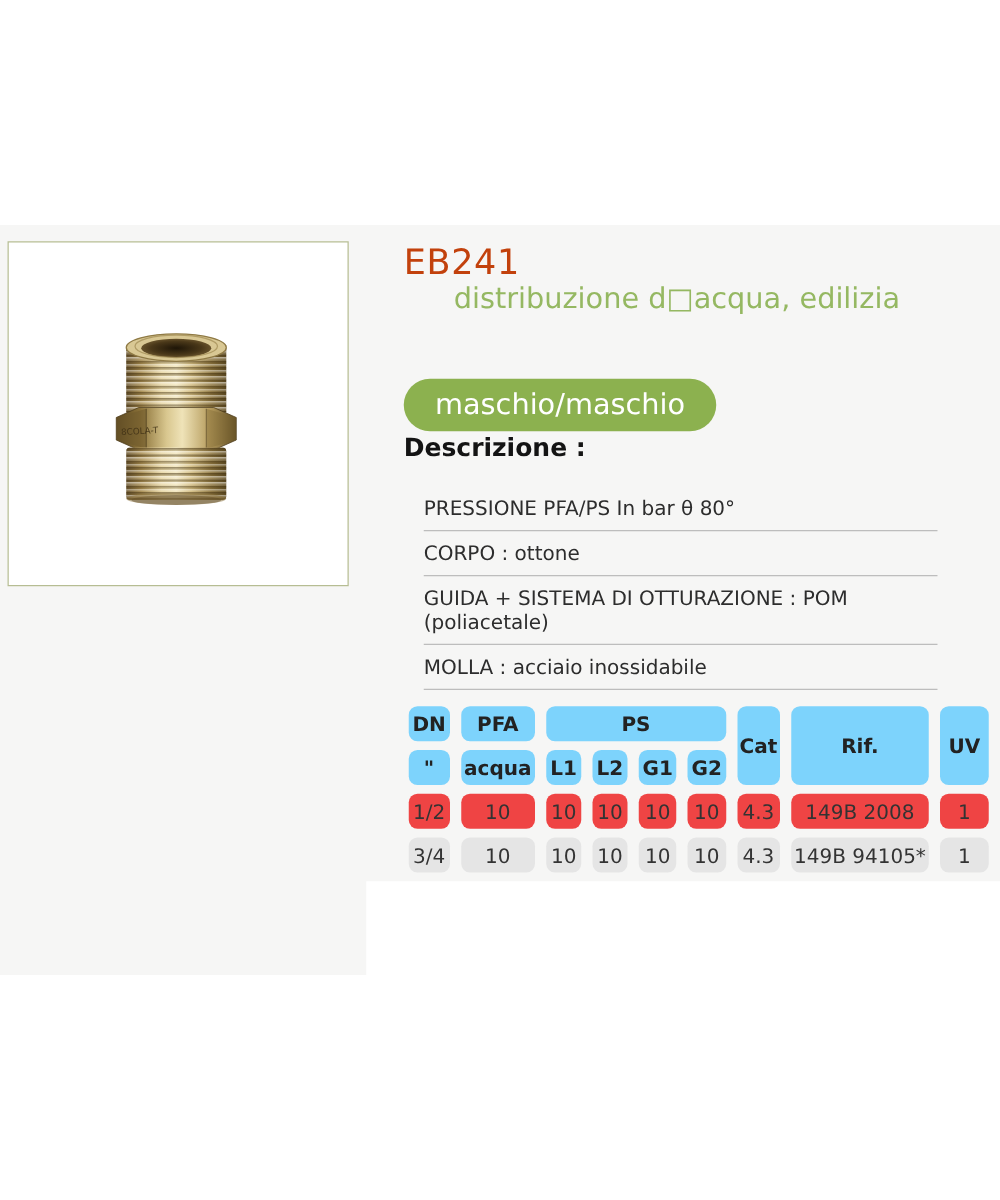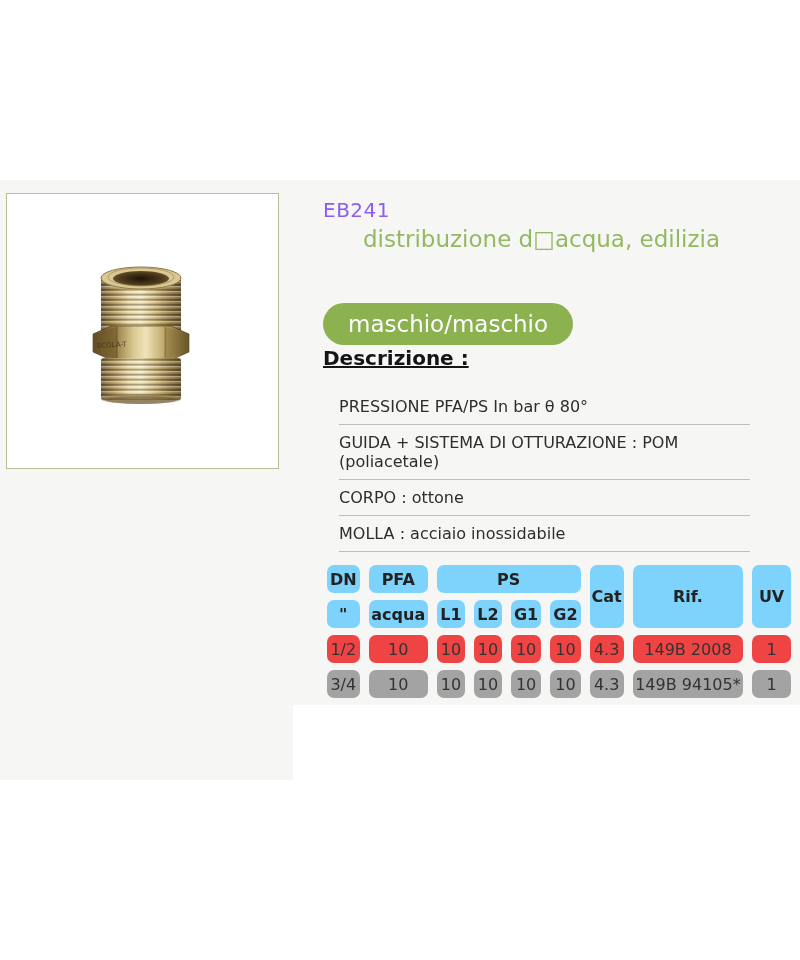--- a/index.html
+++ b/index.html
@@ -8,54 +8,54 @@
     font-family:"DejaVu Sans","Liberation Sans",sans-serif;
   }
   .band{position:absolute;left:0;top:180px;width:800px;height:600px;background:#f6f6f5;}
   .band-notch{position:absolute;left:293px;top:705px;width:507px;height:75px;background:#ffffff;}
   .photo-frame{
     position:absolute;left:6px;top:193px;width:273px;height:276px;
     background:#ffffff;border:1px solid #b6bd93;box-sizing:border-box;
   }
   .photo-svg{position:absolute;left:84px;top:72px;width:100px;height:142px;}
   .product-code{
-    position:absolute;left:323px;top:196px;font-size:20px;line-height:28px;
-    color:#8b5cf6;letter-spacing:0.5px;
+    position:absolute;left:323px;top:196px;font-size:28px;line-height:28px;
+    color:#c2410c;letter-spacing:0.5px;
   }
   .product-subtitle{
     position:absolute;left:323px;top:227px;font-size:23px;line-height:24px;color:#95b862;margin-left:40px;
   }
   .badge-pill{
     position:absolute;left:323px;top:271px;height:42px;line-height:42px;
     padding:0 25px;border-radius:21px;background:#8cb14f;color:#ffffff;
     font-size:23px;display:inline-block;border:none;cursor:pointer;
     font-family:"DejaVu Sans","Liberation Sans",sans-serif;
     margin-top:32px;
   }
   .desc-heading{
-    position:absolute;left:323px;top:346px;font-size:20px;font-weight:bold;color:#141414;text-decoration:underline;
+    position:absolute;left:323px;top:346px;font-size:20px;font-weight:bold;color:#141414;
   }
   .desc-list{
     position:absolute;left:323px;top:373px;width:411px;margin:16px;padding:0;list-style:none;
   }
   .desc-list li{
     font-size:16px;line-height:19px;color:#2d2d2d;
     padding:8px 0 8px 0;border-bottom:1px solid #bdbdbd;
   }
   .spec-table{
     position:absolute;left:318px;top:558px;
     border-collapse:separate;border-spacing:9px 7px;
   }
   .spec-table th,.spec-table td{
     height:28px;text-align:center;vertical-align:middle;
     border-radius:7px;font-size:16px;padding:0 2px;white-space:nowrap;
   }
   .spec-table th{background:#7dd3fc;color:#222222;font-weight:bold;}
   .row-a td{background:#ef4444;color:#333333;}
-  .row-b td{background:#a3a3a3;color:#333333;}
+  .row-b td{background:#e5e5e5;color:#333333;}
   .w-dn{width:32px;} .w-pfa{width:58px;} .w-l1{width:29px;} .w-l2{width:29px;}
   .w-g1{width:30px;} .w-g2{width:30px;} .w-cat{width:28px;} .w-rif{width:108px;} .w-uv{width:52px;}
 </style>
 </head>
 <body>
 
 <div class="page">
 
   <div class="band"></div>
   <div class="band-notch"></div>
@@ -116,22 +116,22 @@
 
   <div class="product-code">EB241</div>
   <div class="product-subtitle">distribuzione d□acqua, edilizia</div>
 
   <button class="badge-pill">maschio/maschio</button>
 
   <div class="desc-heading">Descrizione :</div>
 
   <ul class="desc-list">
     <li>PRESSIONE PFA/PS In bar θ 80°</li>
+    <li>CORPO : ottone</li>
     <li>GUIDA + SISTEMA DI OTTURAZIONE : POM (poliacetale)</li>
-    <li>CORPO : ottone</li>
     <li>MOLLA : acciaio inossidabile</li>
   </ul>
 
   <table class="spec-table">
     <tbody>
         <tr>
       <th class="w-dn">DN</th>
       <th class="w-pfa">PFA</th>
       <th colspan="4">PS</th>
       <th class="w-cat" rowspan="2">Cat</th>

